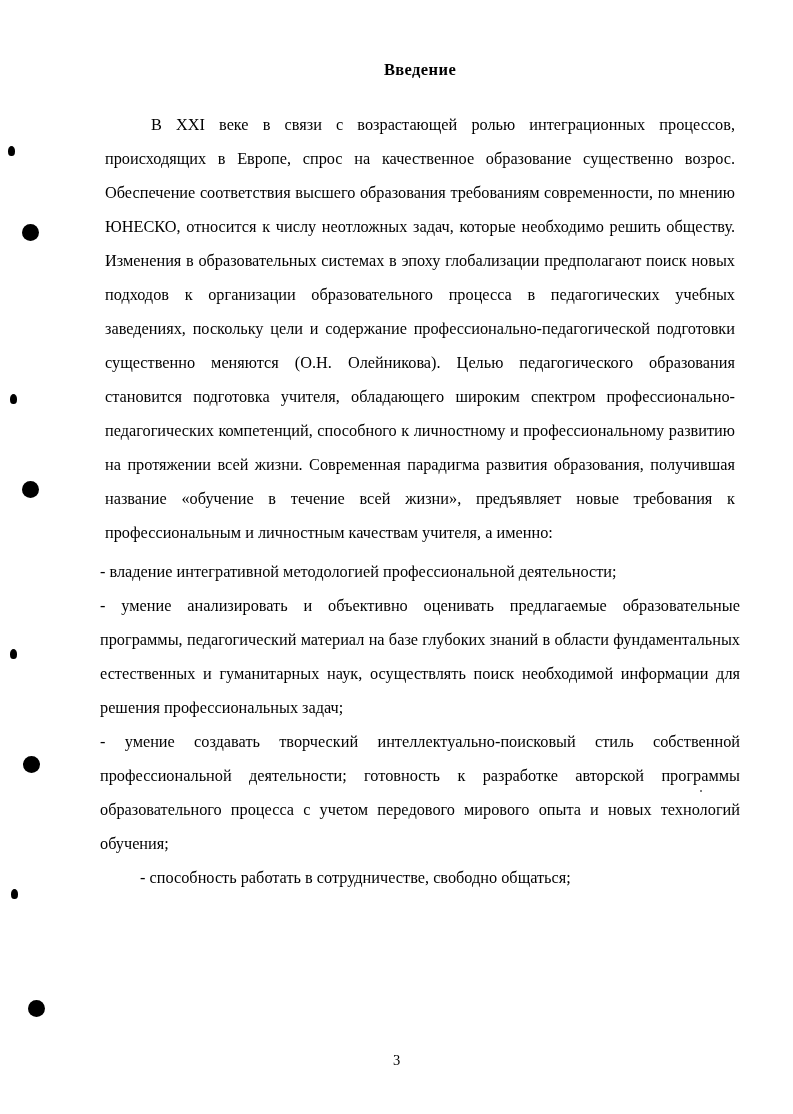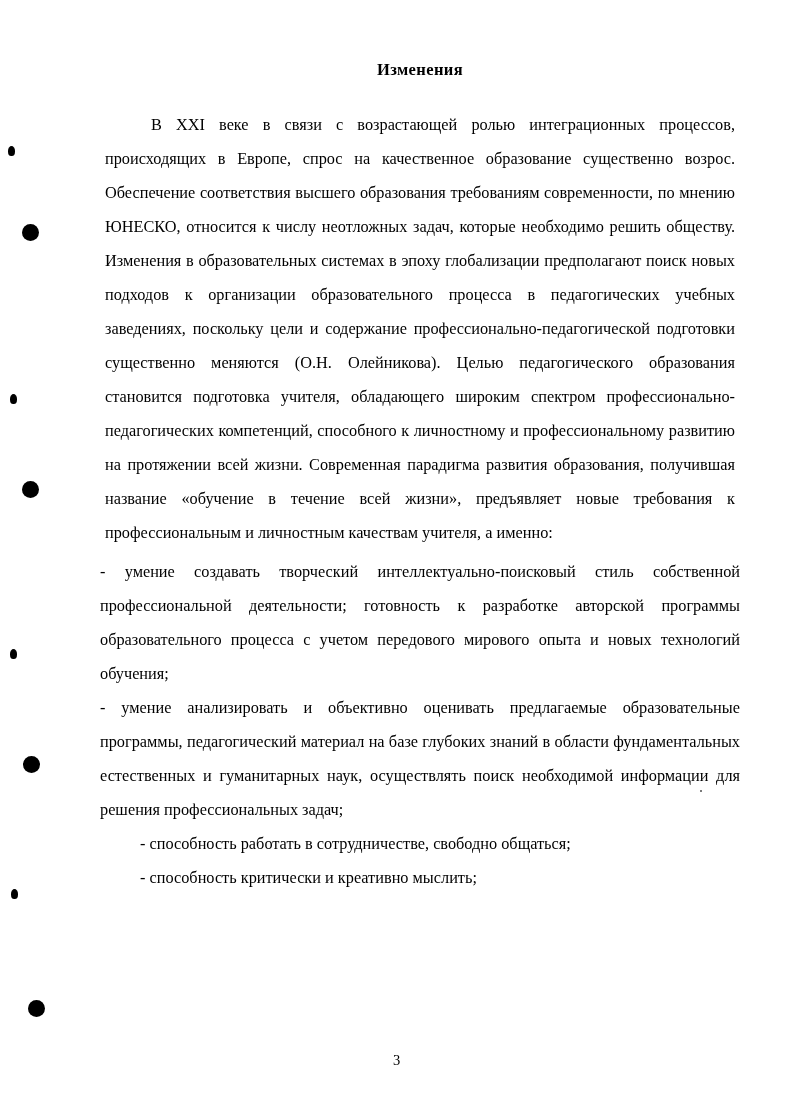--- a/index.html
+++ b/index.html
@@ -104,30 +104,30 @@
   <div class="hole big" style="left:22px; top:481px;"></div>
   <div class="hole small" style="left:10px; top:649px;"></div>
   <div class="hole big" style="left:23px; top:756px;"></div>
   <div class="hole small" style="left:11px; top:889px;"></div>
   <div class="hole big" style="left:28px; top:1000px;"></div>
 
   <div class="speck" style="left:700px; top:790px;"></div>
 
   <div class="content">
 
-    <h1 class="doc-title">Изменения</h1>
+    <h1 class="doc-title">Введение</h1>
 
     <p class="para">В XXI веке в связи с возрастающей  ролью интеграционных процессов, происходящих в Европе, спрос на качественное образование существенно возрос. Обеспечение соответствия высшего образования требованиям современности, по мнению ЮНЕСКО, относится к числу неотложных задач, которые необходимо решить обществу. Изменения в образовательных системах в эпоху глобализации предполагают поиск новых подходов к организации образовательного процесса в педагогических учебных заведениях, поскольку цели и содержание профессионально-педагогической подготовки существенно меняются (О.Н. Олейникова). Целью педагогического образования становится подготовка учителя, обладающего широким спектром профессионально-педагогических компетенций, способного к личностному и профессиональному развитию на протяжении всей жизни. Современная парадигма развития образования, получившая название «обучение в течение всей жизни», предъявляет новые требования к профессиональным и личностным качествам учителя, а именно:</p>
 
+    <p class="dash">-      владение интегративной методологией профессиональной деятельности;</p>
+
+    <p class="dash">- умение анализировать и объективно оценивать предлагаемые образовательные программы, педагогический материал на базе глубоких знаний в области фундаментальных естественных и гуманитарных наук, осуществлять поиск необходимой информации для решения профессиональных задач;</p>
 
     <p class="dash">- умение создавать творческий интеллектуально-поисковый стиль собственной профессиональной деятельности; готовность к разработке авторской программы образовательного процесса с учетом передового мирового опыта и новых технологий обучения;</p>
 
-    <p class="dash">- умение анализировать и объективно оценивать предлагаемые образовательные программы, педагогический материал на базе глубоких знаний в области фундаментальных естественных и гуманитарных наук, осуществлять поиск необходимой информации для решения профессиональных задач;</p>
-
     <p class="dash nojust">- способность работать в сотрудничестве, свободно общаться;</p>
 
-    <p class="dash nojust">- способность критически и креативно мыслить;</p>
 
   </div>
 
   <div class="page-number">3</div>
 
 </div>
 
 </body></html>

